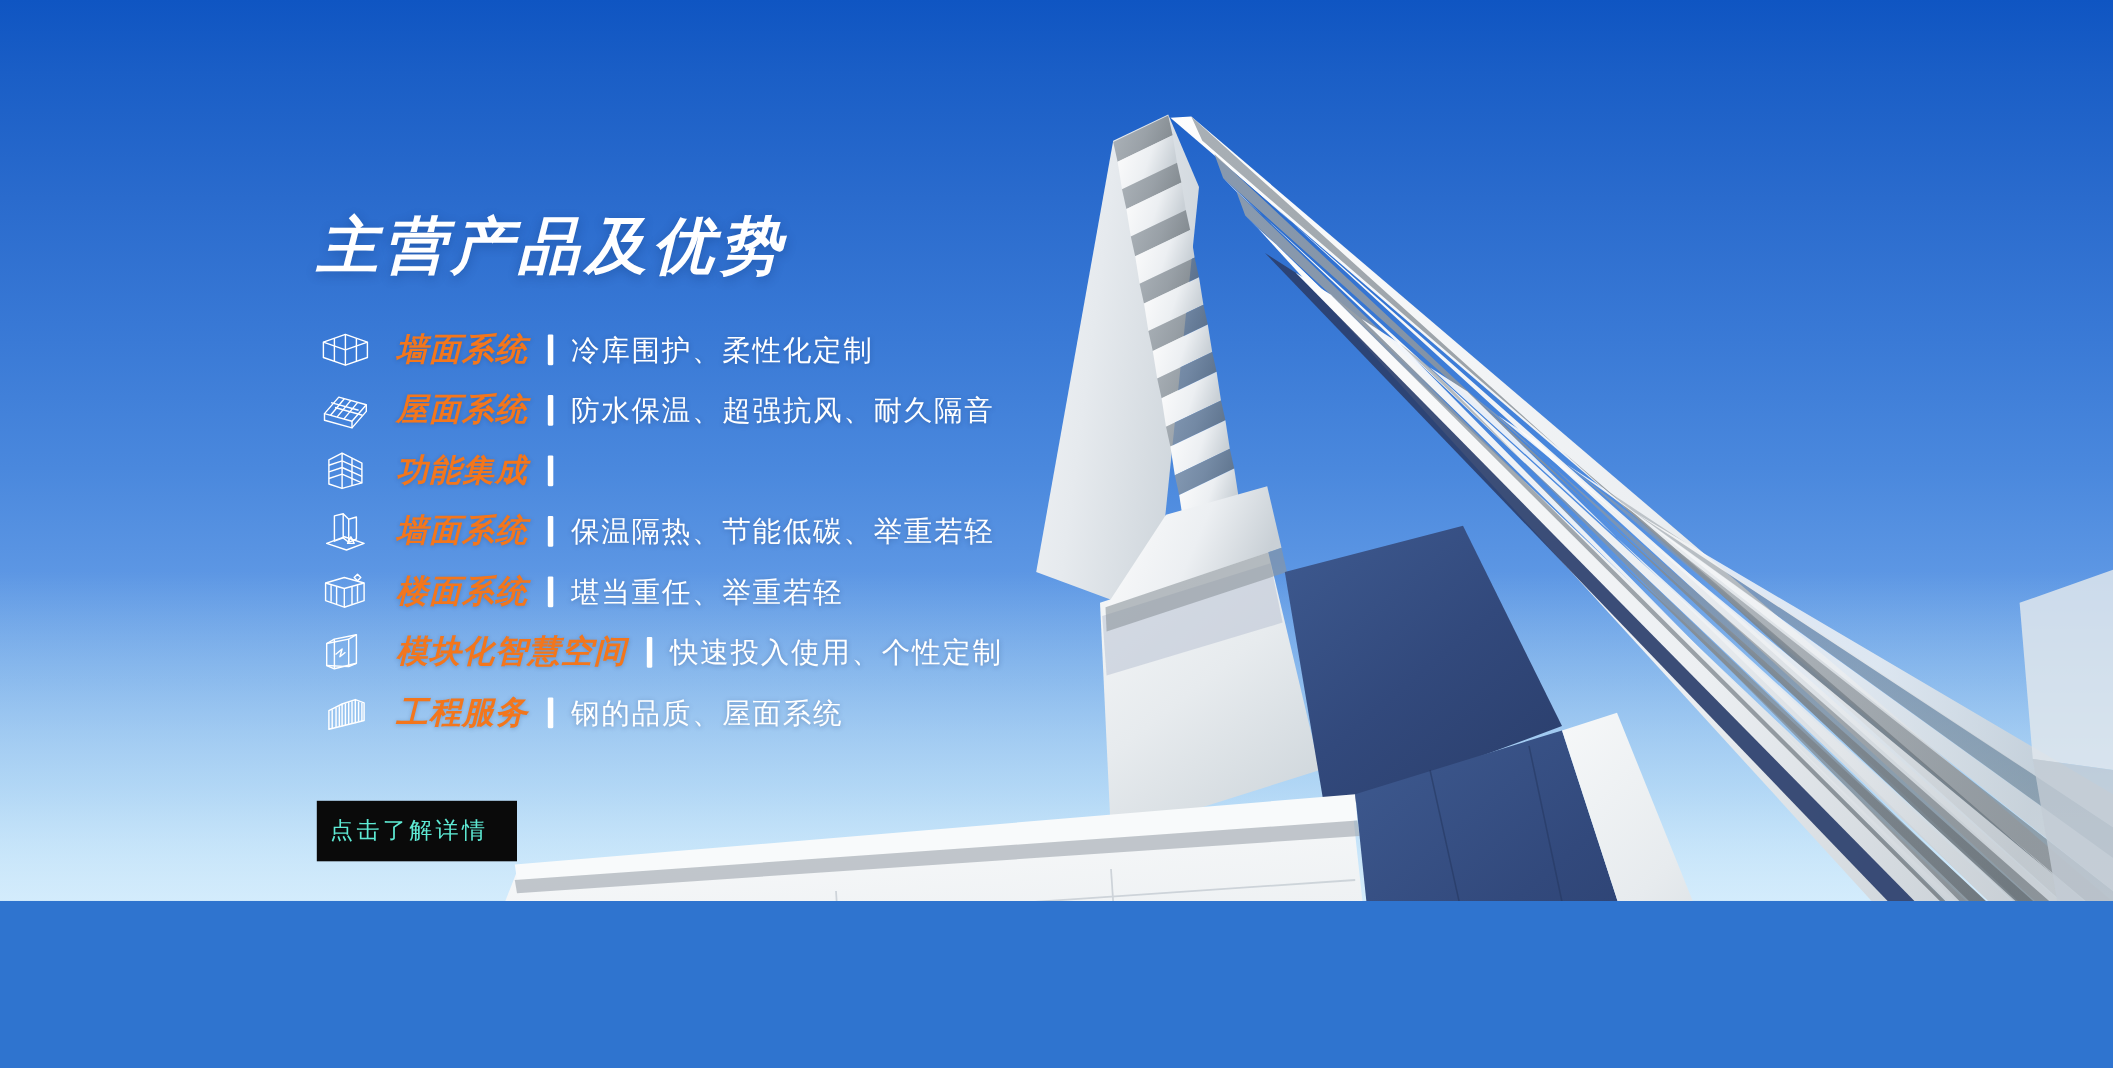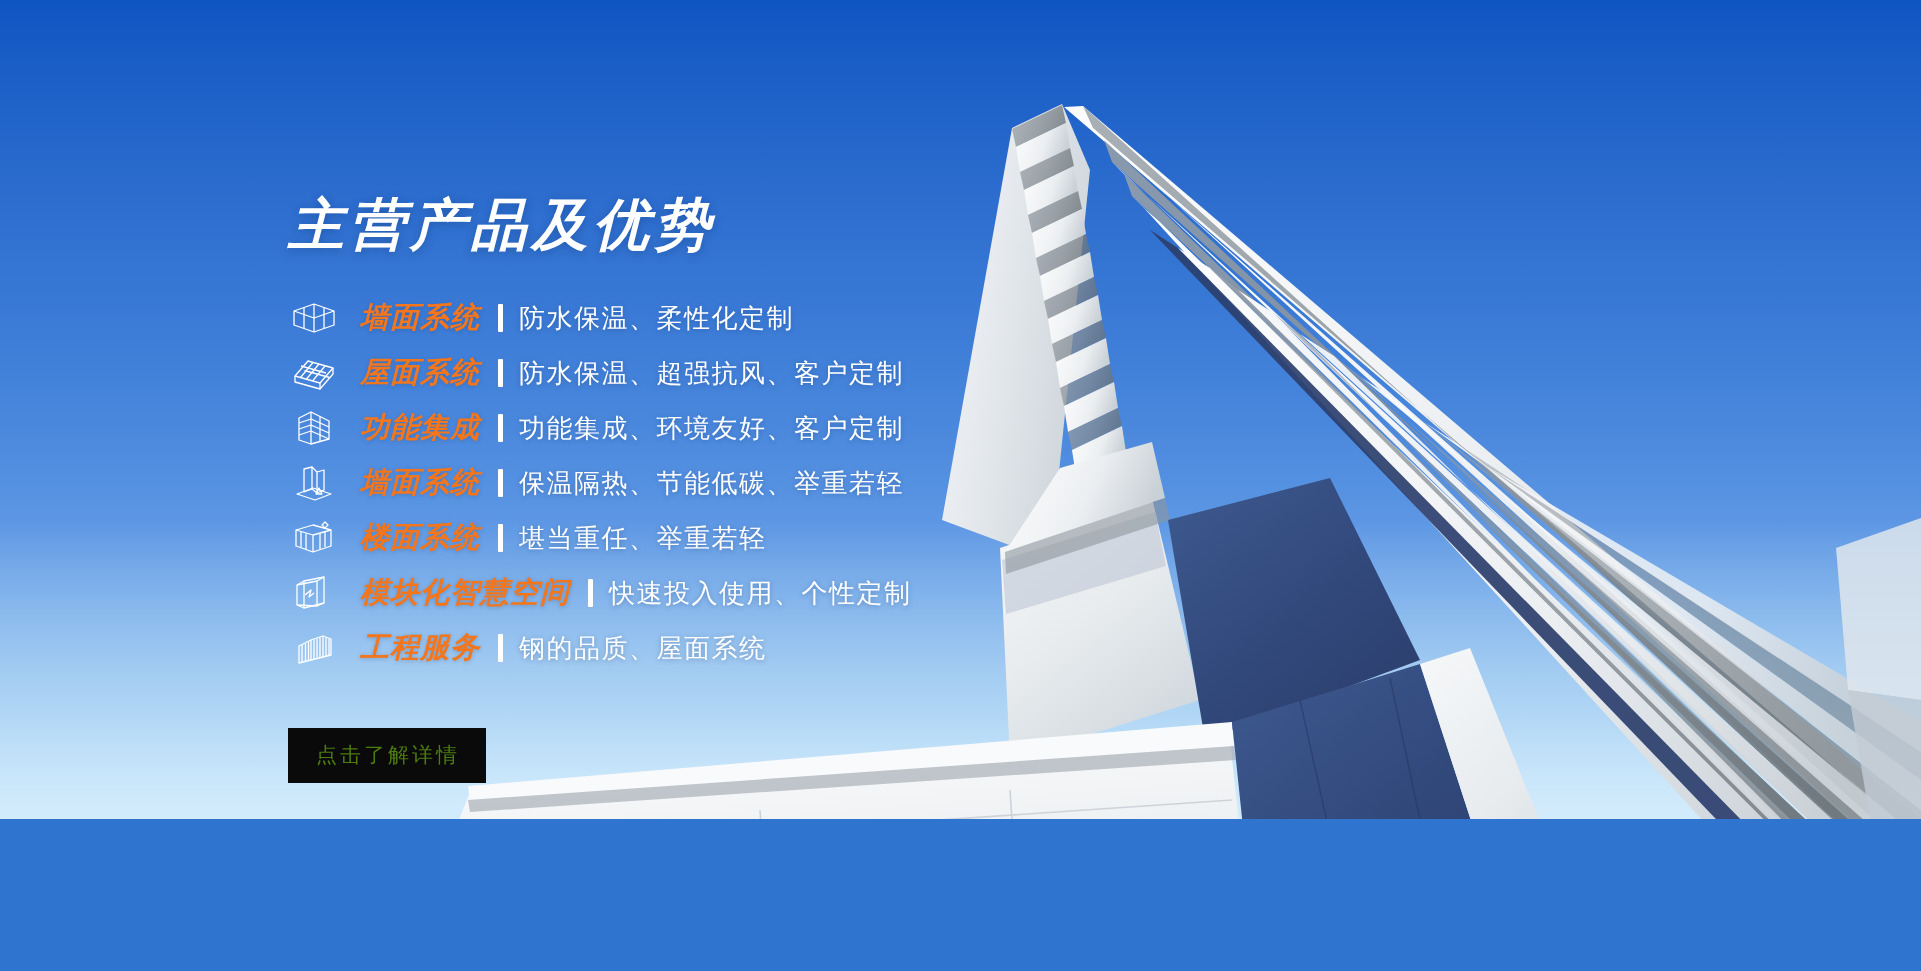--- a/index.html
+++ b/index.html
@@ -85,24 +85,24 @@
     letter-spacing:1.5px;
     text-shadow:0 1px 5px rgba(20,50,100,.35);
   }
 
   .cta{
     margin-top:52px;
     display:inline-flex;
     align-items:center;
     justify-content:center;
     background:#0a0a0a;
-    color:#4d7c0f;
+    color:#5eead4;
     font-size:21px;
     letter-spacing:3px;
-    padding:13px 26px 14px 28px;
+    padding:13px 26px 14px 12px;
     border:none;
     cursor:pointer;
     font-family:inherit;
   }
 </style>
 </head>
 <body>
 
 <div id="stage">
 
@@ -263,51 +263,50 @@
         <span class="feat-icon">
           <svg width="46" height="36" viewBox="0 0 46 36" fill="none" stroke="#ffffff" stroke-width="1.3" stroke-linejoin="round">
             <path d="M23 4 L43 11 L43 25 L23 32 L3 25 L3 11 Z"></path>
             <path d="M3 11 L23 18 L43 11"></path>
             <path d="M23 4 L23 32"></path>
             <path d="M13 7.5 L13 28.5 M33 7.5 L33 28.5"></path>
           </svg>
         </span>
         <span class="feat-title">墙面系统</span>
         <span class="feat-sep"></span>
-        <span class="feat-desc">防水保温、柔性化定制</span>
+        <span class="feat-desc">冷库围护、柔性化定制</span>
       </div>
 
       <div class="feature-row">
         <span class="feat-icon">
           <svg width="46" height="36" viewBox="0 0 46 36" fill="none" stroke="#ffffff" stroke-width="1.3" stroke-linejoin="round">
             <path d="M17 6 L42 13 L29 28 L4 21 Z"></path>
             <path d="M4 21 L4 27 L29 34 L29 28"></path>
             <path d="M42 13 L42 19 L29 34"></path>
             <path d="M22 7.5 L9.5 22.5 M28 9 L15.5 24 M34 11 L21.5 26"></path>
             <path d="M10 11 L35 18 M13.5 15.5 L38.5 22.5"></path>
           </svg>
         </span>
         <span class="feat-title">屋面系统</span>
         <span class="feat-sep"></span>
-        <span class="feat-desc">防水保温、超强抗风、客户定制</span>
+        <span class="feat-desc">防水保温、超强抗风、耐久隔音</span>
       </div>
 
       <div class="feature-row">
         <span class="feat-icon">
           <svg width="46" height="38" viewBox="0 0 46 38" fill="none" stroke="#ffffff" stroke-width="1.3" stroke-linejoin="round">
             <path d="M20 3 L38 12 L38 30 L20 35 L20 3 Z"></path>
             <path d="M20 3 L8 9 L8 31 L20 35"></path>
             <path d="M8 14 L20 10 M8 20 L20 16 M8 26 L20 22"></path>
             <path d="M20 10 L38 18 M20 16 L38 24 M20 22 L38 30"></path>
             <path d="M29 7.5 L29 32.5"></path>
           </svg>
         </span>
         <span class="feat-title">功能集成</span>
         <span class="feat-sep"></span>
-        <span class="feat-desc">功能集成、环境友好、客户定制</span>
       </div>
 
       <div class="feature-row">
         <span class="feat-icon">
           <svg width="46" height="38" viewBox="0 0 46 38" fill="none" stroke="#ffffff" stroke-width="1.3" stroke-linejoin="round">
             <path d="M6 30 L24 36 L40 30 L22 24 Z"></path>
             <path d="M13 5 L21 3 L21 25 L13 28 Z"></path>
             <path d="M26 8 L33 6 L33 26 L26 29 Z"></path>
             <path d="M21 3 L26 8 M21 25 L26 29"></path>
             <path d="M28 24 L31 30 L25 30 Z"></path>

